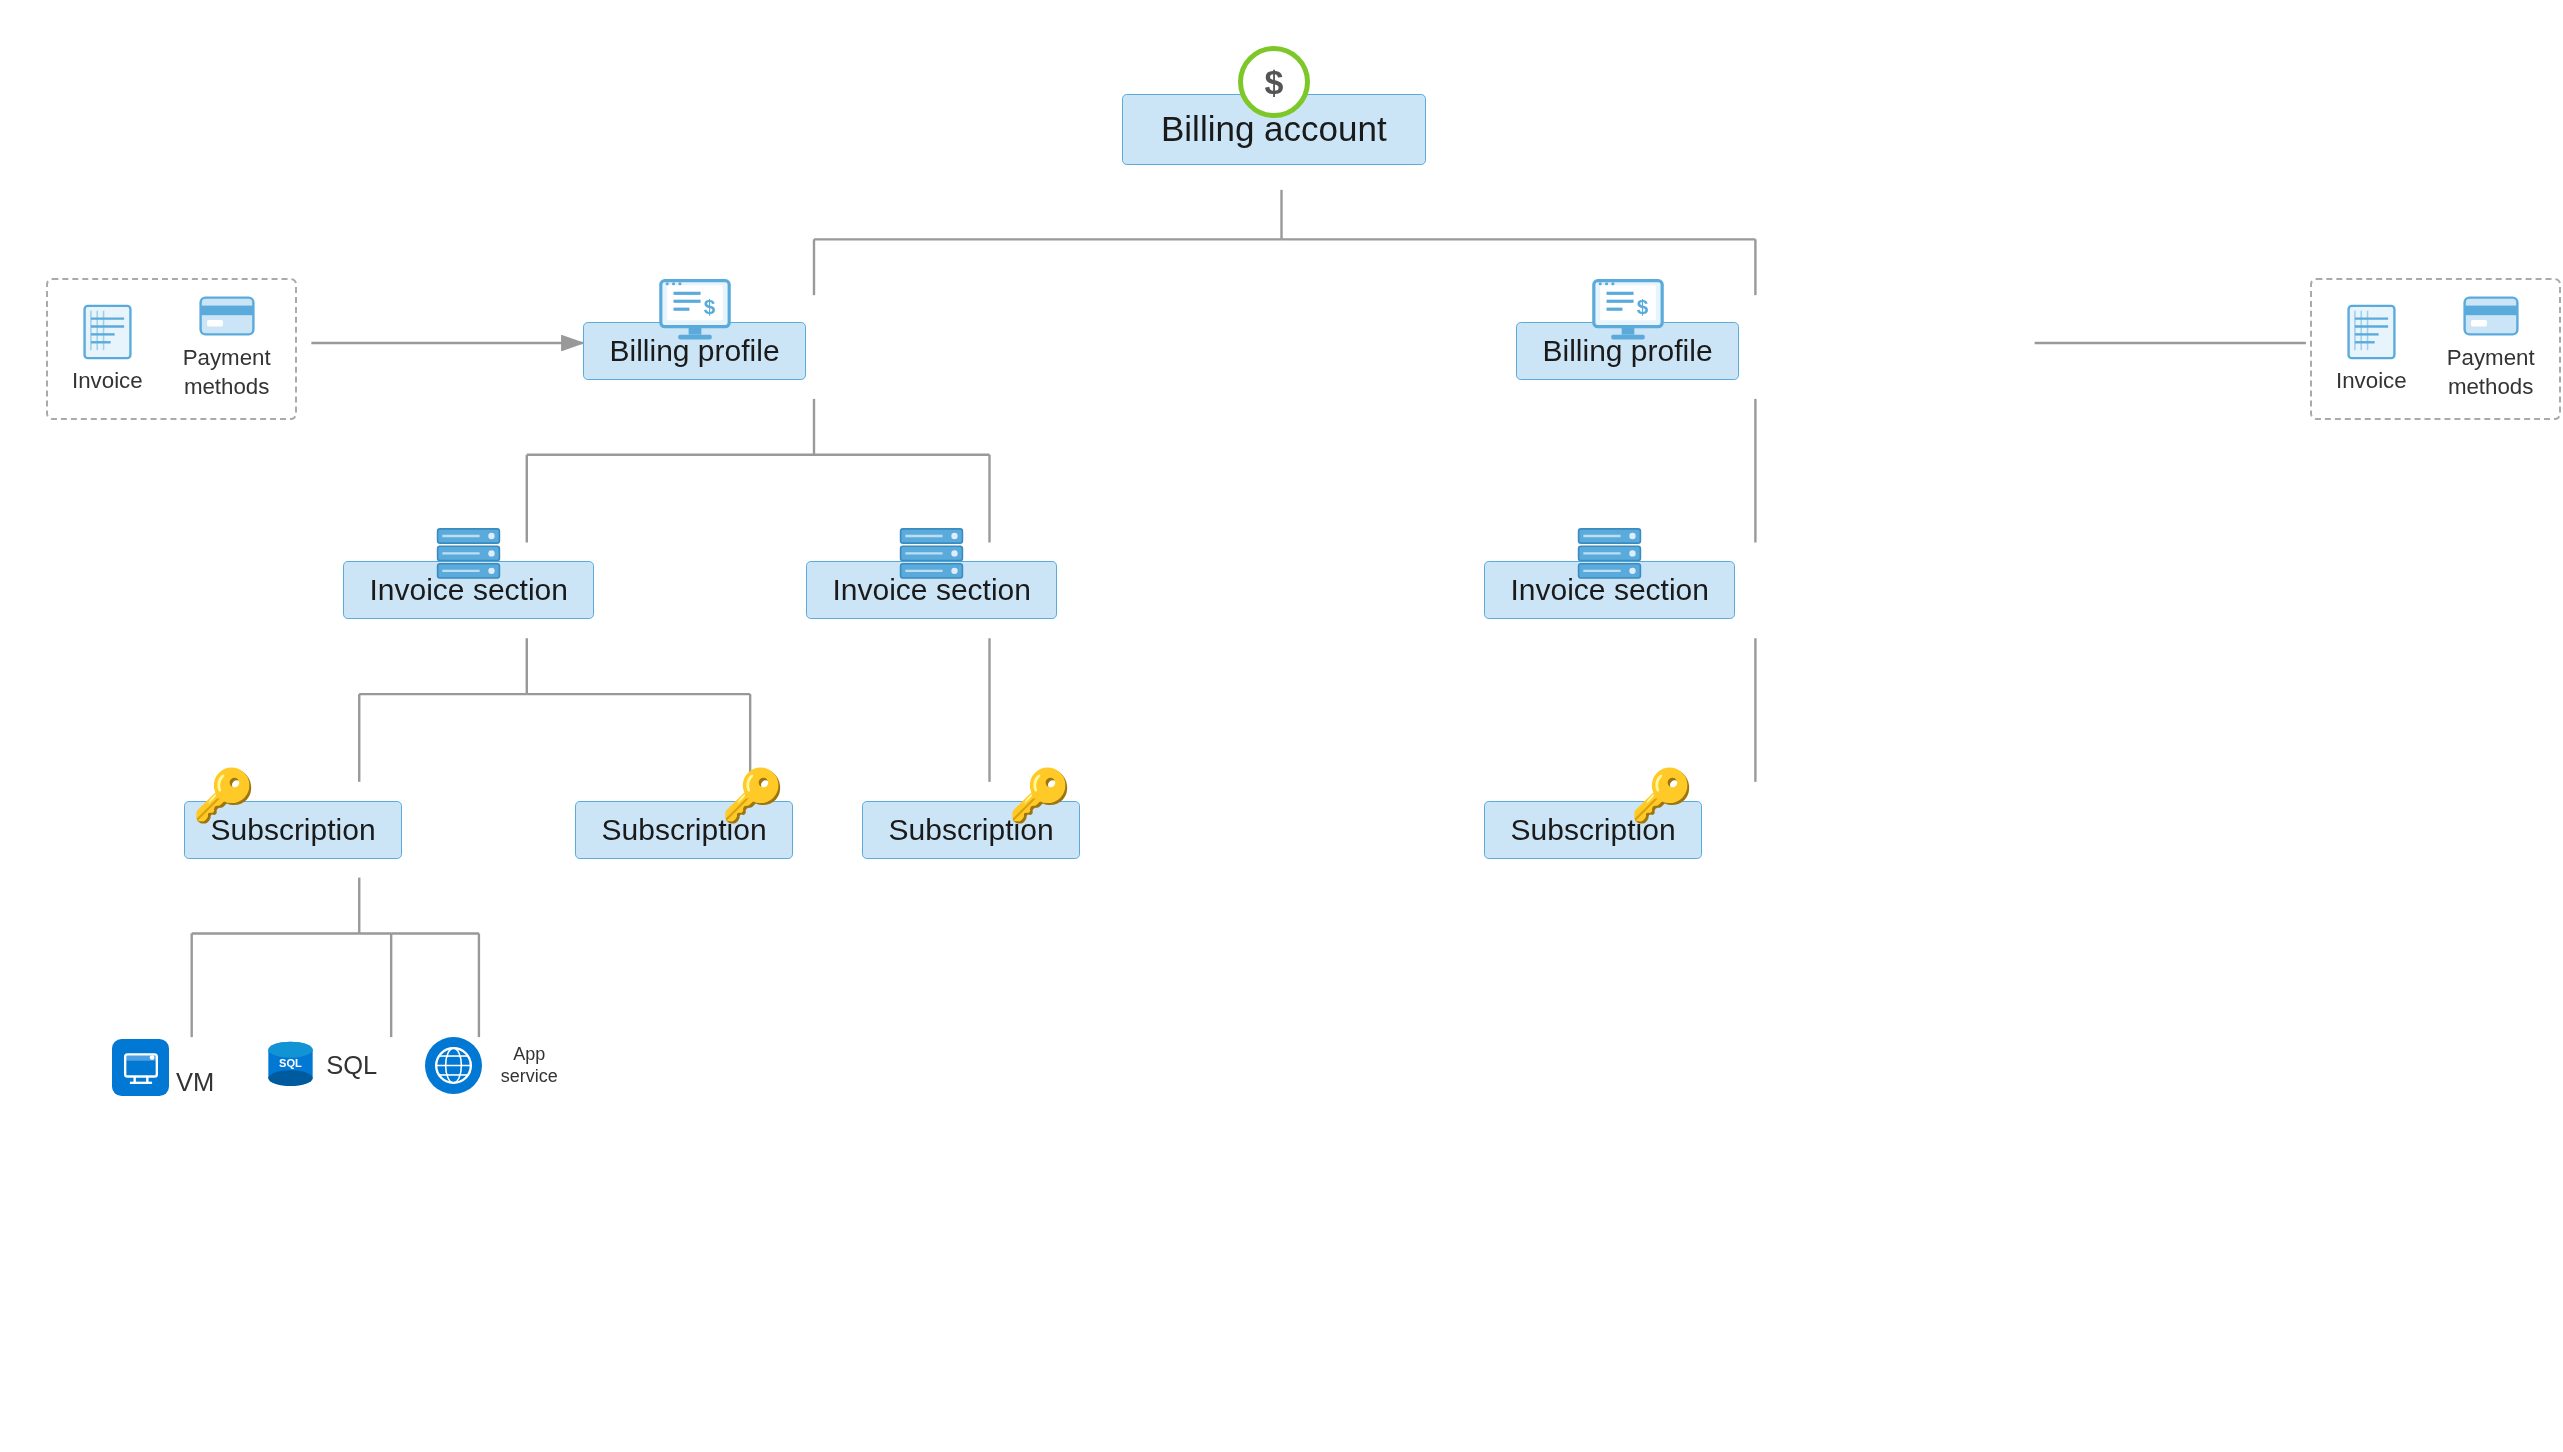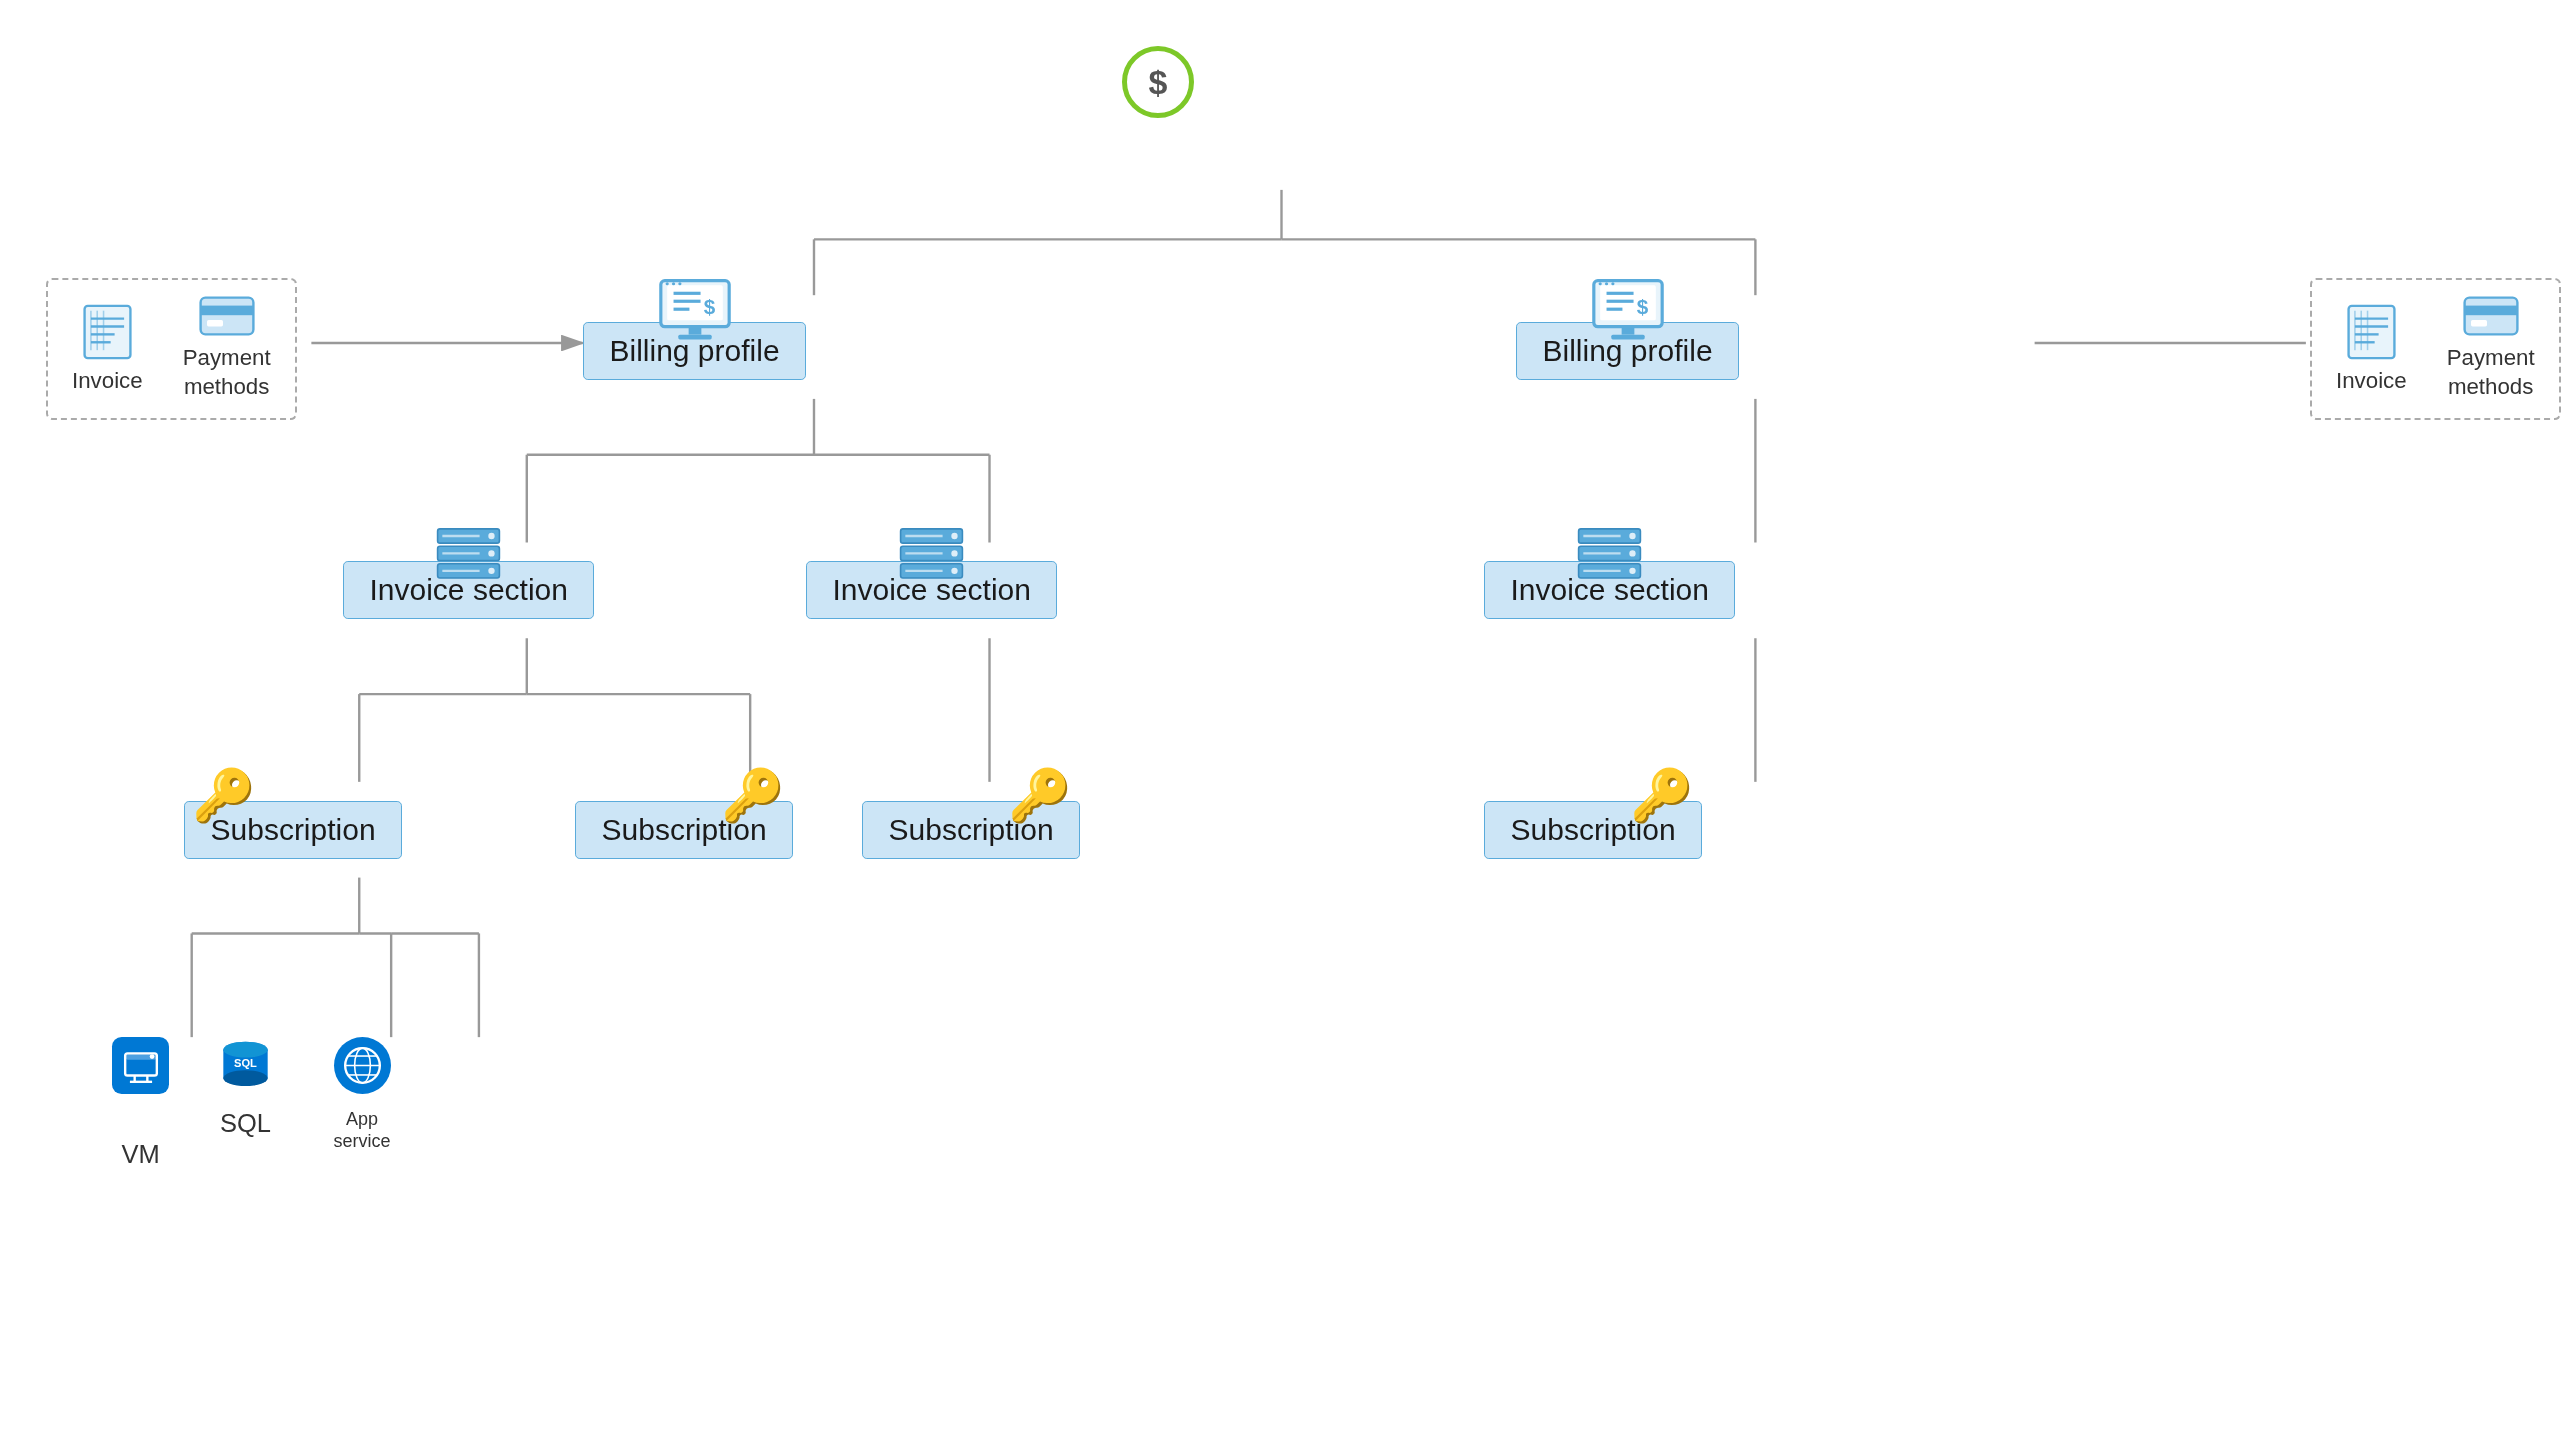--- a/index.html
+++ b/index.html
@@ -98,23 +98,23 @@
       top: 766px;
     }
     .subscription-4-node {
       left: 1484px;
       top: 766px;
     }
 
     
     .resource-item {
       display: flex;
-      flex-direction: column;
+      flex-direction: row;
       align-items: center;
-      gap: 15px;
+      gap: 7px;
       font-size: 24px;
       color: #333;
     }
   </style>
 </head>
 <body>
 
 <div class="diagram-container">
 
   <svg class="lines" viewBox="0 0 3212 1820" width="2563" height="1452">
@@ -166,20 +166,21 @@
         <polygon points="10 0, 0 3.5, 10 7" fill="#999"></polygon>
       </marker>
     </defs>
   </svg>
 
   <div class="node billing-account-node">
 
     <div style="position:relative; width:100%; display:flex; justify-content:center; margin-bottom:-24px; z-index:5;">
       <div style="width:72px;height:72px;border-radius:50%;background:#fff;border:5.6px solid #7dc828;display:flex;align-items:center;justify-content:center;font-size:34px;color:#555;font-weight:bold;">$</div>
     </div>
+    <div class="box box-large">Billing account</div>
   </div>
 
   <div class="node billing-profile-left-node">
 
     <div style="position:relative; display:flex; justify-content:center; margin-bottom:-22.3px; z-index:5;">
       <div style="position:relative;">
         
         <svg width="72" height="62" viewBox="0 0 90 78">
           <rect x="2" y="2" width="86" height="58" rx="5" fill="#e8f4fb" stroke="#5aabdb" stroke-width="4"></rect>
           <rect x="10" y="8" width="70" height="44" rx="2" fill="#fff"></rect>

